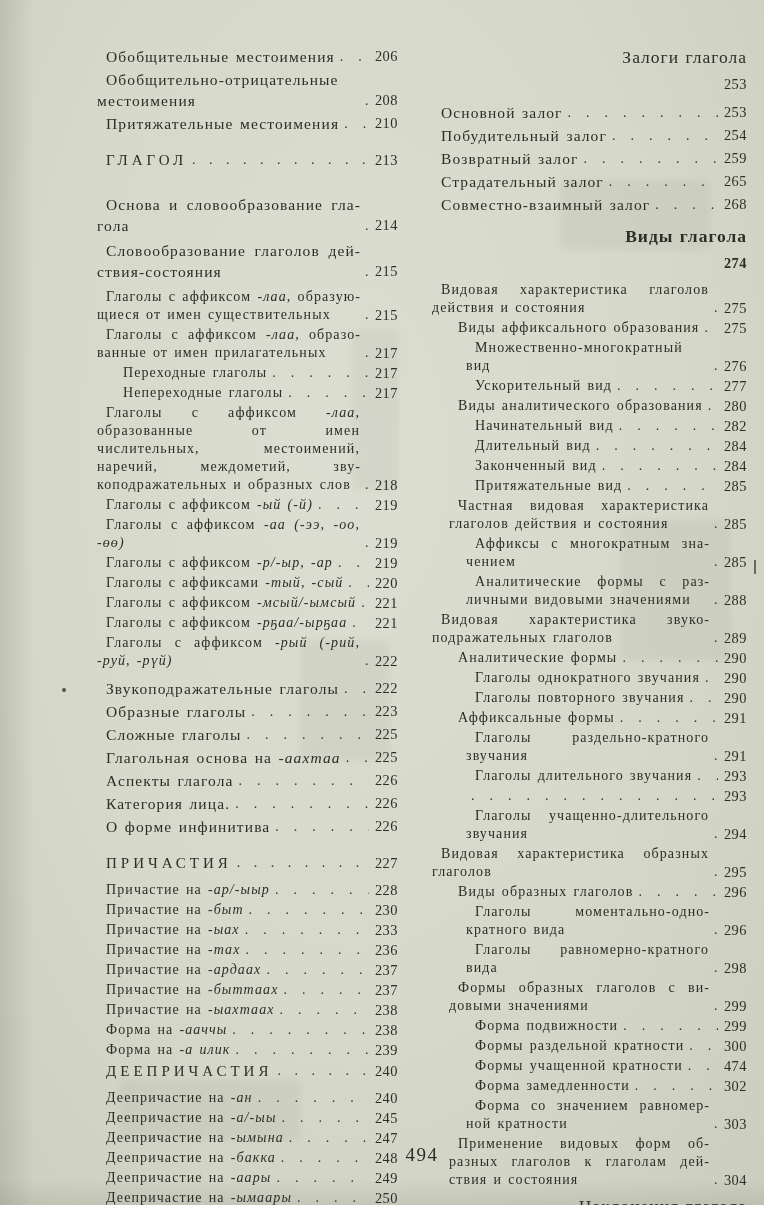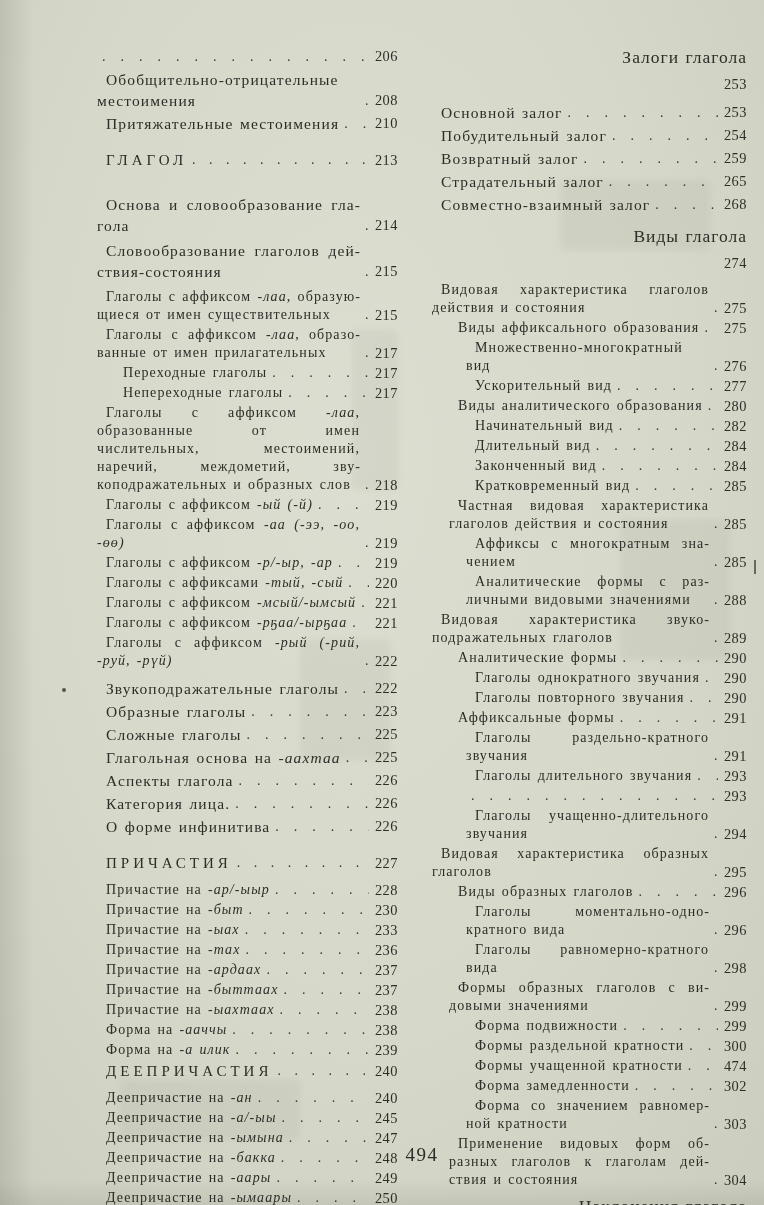--- a/index.html
+++ b/index.html
@@ -65,20 +65,21 @@
   <div class="smudge" style="left:352px;top:330px;width:46px;height:160px;"></div>
   <div class="smudge" style="left:300px;top:640px;width:90px;height:120px;"></div>
   <div class="smudge" style="left:620px;top:520px;width:110px;height:140px;"></div>
   <div class="smudge" style="left:560px;top:180px;width:150px;height:70px;"></div>
   <div class="smudge" style="left:120px;top:1080px;width:180px;height:60px;"></div>
   <div class="speck" style="left:62px;top:688px;width:4px;height:4px;"></div>
   <div class="dash" style="left:754px;top:560px;width:2px;height:14px;"></div>
 
   <div class="col col-left" id="col-left">
       <div class="entry sz-lg">
+        <span class="etext">Обобщительные местоимения</span>
         <span class="dots">. . . . . . . . . . . . . . . . . . . . . . . . . . . . . . </span>
         <span class="pg">206</span>
       </div>
       <div class="entry sz-lg">
         <span class="etext">Обобщительно-отрицательные местоимения</span>
         <span class="dots">. . . . . . . . . . . . . . . . . . . . . . . . . . . . . . </span>
         <span class="pg">208</span>
       </div>
       <div class="entry sz-lg">
         <span class="etext">Притяжательные местоимения</span>
@@ -305,21 +306,21 @@
       <div class="entry sz-lg">
         <span class="etext">Страдательный залог</span>
         <span class="dots">. . . . . . . . . . . . . . . . . . . . . . . . . . . . . . </span>
         <span class="pg">265</span>
       </div>
       <div class="entry sz-lg">
         <span class="etext">Совместно-взаимный залог</span>
         <span class="dots">. . . . . . . . . . . . . . . . . . . . . . . . . . . . . . </span>
         <span class="pg">268</span>
       </div>
-      <div class="entry sz-big" style="margin-top: 10px;">
+      <div class="entry sz-big" style="margin-top: 10px; font-weight: bold;">
         <span class="etext">Виды глагола</span>
         <span class="dots">. . . . . . . . . . . . . . . . . . . . . . . . . . . . . . </span>
         <span class="pg">274</span>
       </div>
       <div class="entry sz-sm" style="margin-top: 6px;">
         <span class="etext">Видовая характеристика глаголов действия и состояния</span>
         <span class="dots">. . . . . . . . . . . . . . . . . . . . . . . . . . . . . . </span>
         <span class="pg">275</span>
       </div>
       <div class="entry sz-sm ind-1">
@@ -351,21 +352,21 @@
         <span class="etext">Длительный вид</span>
         <span class="dots">. . . . . . . . . . . . . . . . . . . . . . . . . . . . . . </span>
         <span class="pg">284</span>
       </div>
       <div class="entry sz-sm ind-2">
         <span class="etext">Законченный вид</span>
         <span class="dots">. . . . . . . . . . . . . . . . . . . . . . . . . . . . . . </span>
         <span class="pg">284</span>
       </div>
       <div class="entry sz-sm ind-2">
-        <span class="etext">Кратковременный вид</span>
+        <span class="etext">Притяжательные вид</span>
         <span class="dots">. . . . . . . . . . . . . . . . . . . . . . . . . . . . . . </span>
         <span class="pg">285</span>
       </div>
       <div class="entry sz-sm ind-1">
         <span class="etext">Частная видовая характеристика глаголов действия и состояния</span>
         <span class="dots">. . . . . . . . . . . . . . . . . . . . . . . . . . . . . . </span>
         <span class="pg">285</span>
       </div>
       <div class="entry sz-sm ind-2">
         <span class="etext">Аффиксы с многократным зна­чением</span>

